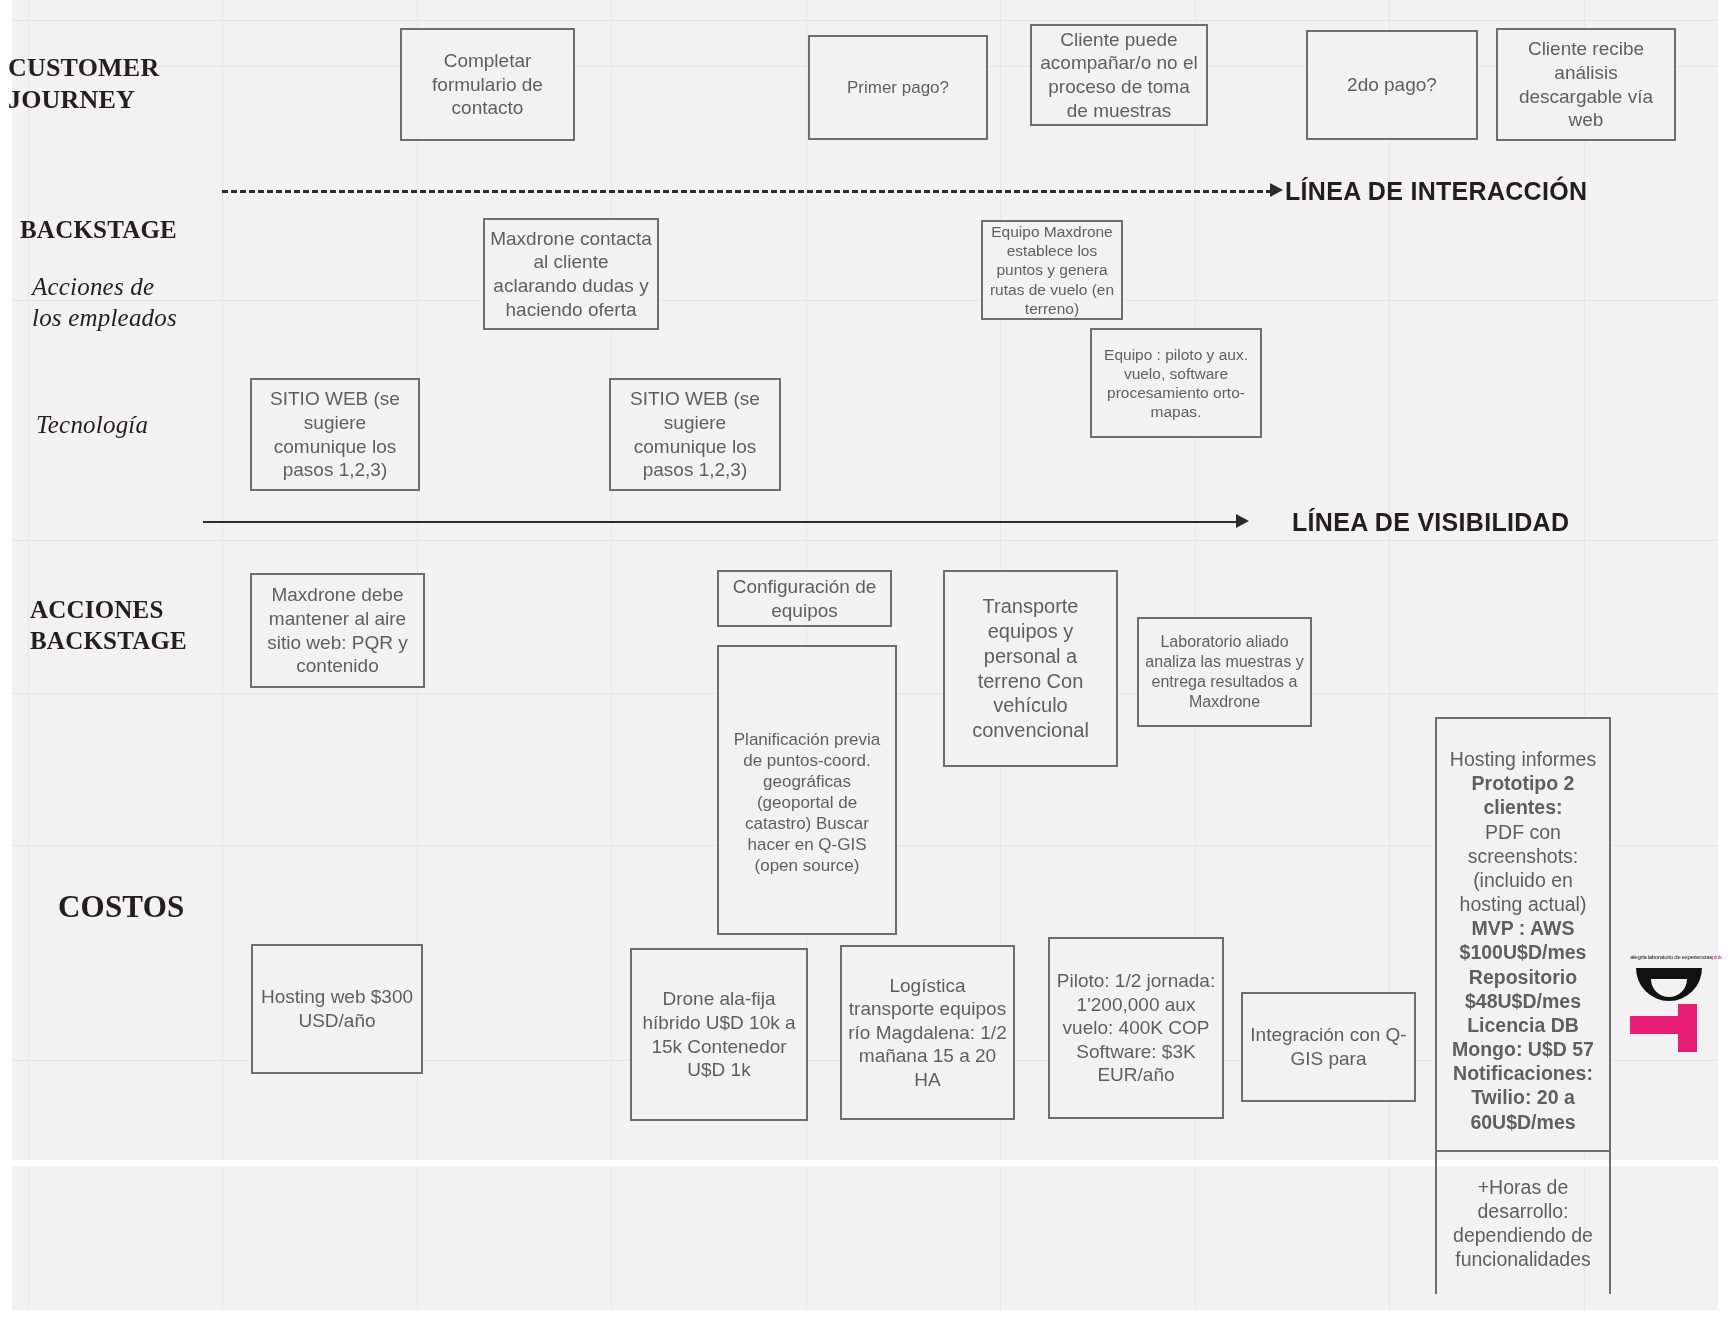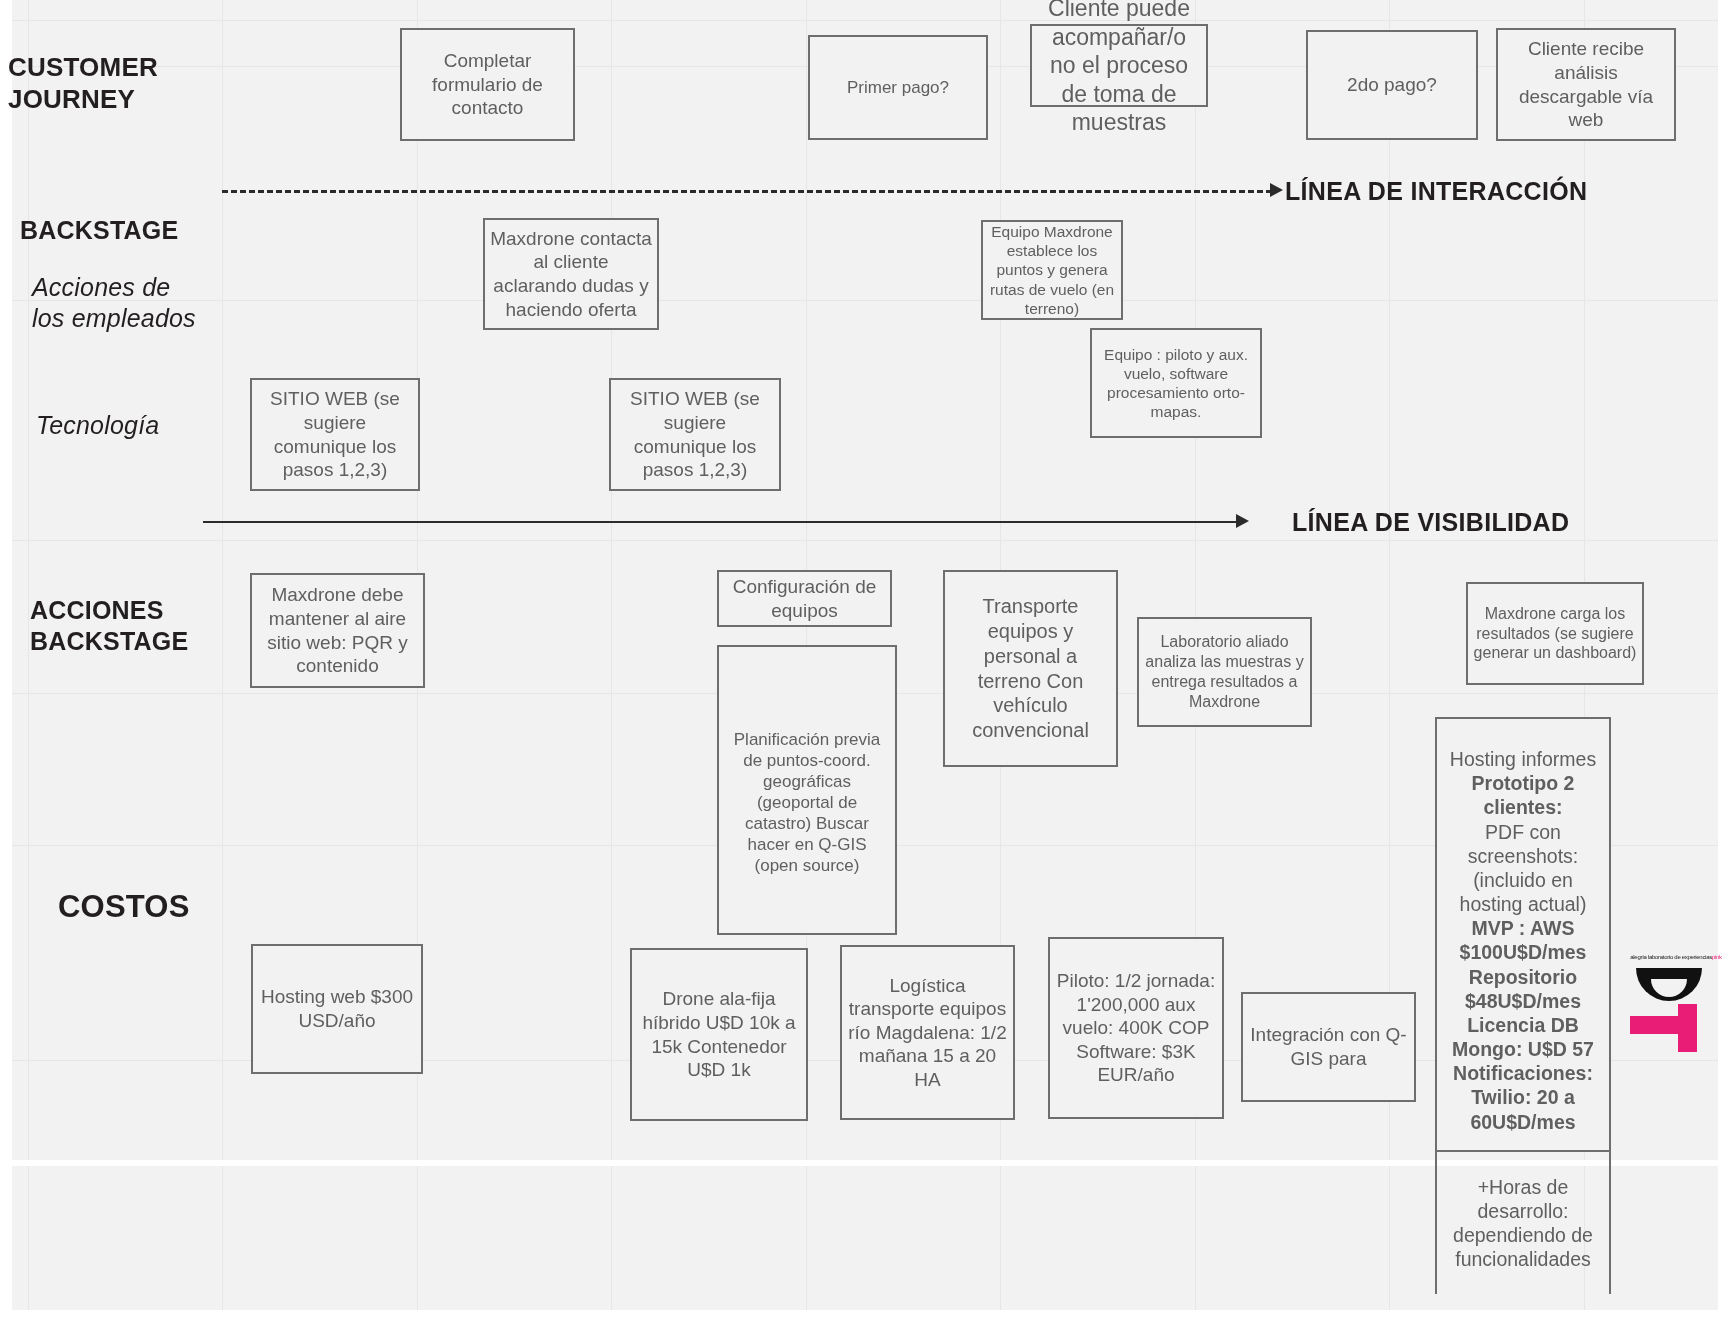--- a/index.html
+++ b/index.html
@@ -45,21 +45,21 @@
     font-family: "Liberation Sans", sans-serif;
   }
   .box span { display: block; width: 100%; }
 
   .lbl {
     position: absolute;
     color: #231f20;
     font-weight: bold;
     letter-spacing: 0.2px;
     line-height: 1.22;
-    font-family: Liberation Sans, sans-serif;
+    font-family: Liberation Serif, serif;
   }
   .lbl.italic {
     font-weight: normal;
     font-style: italic;
   }
   .linelabel {
     position: absolute;
     color: #231f20;
     font-weight: bold;
     font-size: 25px;
@@ -188,21 +188,21 @@
 
   <div class="box" style="left:400px;top:28px;width:175px;height:113px;font-size:19px">
     <span>Completar formulario de contacto</span>
   </div>
 
 
   <div class="box" style="left:808px;top:35px;width:180px;height:105px;font-size:17px">
     <span>Primer pago?</span>
   </div>
 
-  <div class="box" style="left:1030px;top:24px;width:178px;height:83px;font-size:23px">
+  <div class="box" style="left:1030px;top:24px;width:178px;height:102px;font-size:19px">
     <span>Cliente puede acompañar/o no el proceso de toma de muestras</span>
   </div>
 
   <div class="box" style="left:1306px;top:30px;width:172px;height:110px;font-size:19px">
     <span>2do pago?</span>
   </div>
 
   <div class="box" style="left:1496px;top:28px;width:180px;height:113px;font-size:19px">
     <span>Cliente recibe análisis descargable vía web</span>
   </div>
@@ -240,23 +240,20 @@
   </div>
 
   <div class="box" style="left:943px;top:570px;width:175px;height:197px;font-size:20px">
     <span>Transporte equipos y personal a terreno Con vehículo convencional</span>
   </div>
 
   <div class="box" style="left:1137px;top:617px;width:175px;height:110px;font-size:16px">
     <span>Laboratorio aliado analiza las muestras y entrega resultados a Maxdrone</span>
   </div>
 
-  <div class="box" style="left:1466px;top:582px;width:178px;height:103px;font-size:16px">
-    <span>Maxdrone carga los resultados (se sugiere generar un dashboard)</span>
-  </div>
 
   <div class="box" style="left:251px;top:944px;width:172px;height:130px;font-size:19px">
     <span>Hosting web $300 USD/año</span>
   </div>
 
   <div class="box" style="left:630px;top:948px;width:178px;height:173px;font-size:19px">
     <span>Drone ala-fija híbrido U$D 10k a 15k Contenedor U$D 1k</span>
   </div>
 
   <div class="box" style="left:840px;top:945px;width:175px;height:175px;font-size:19px">

